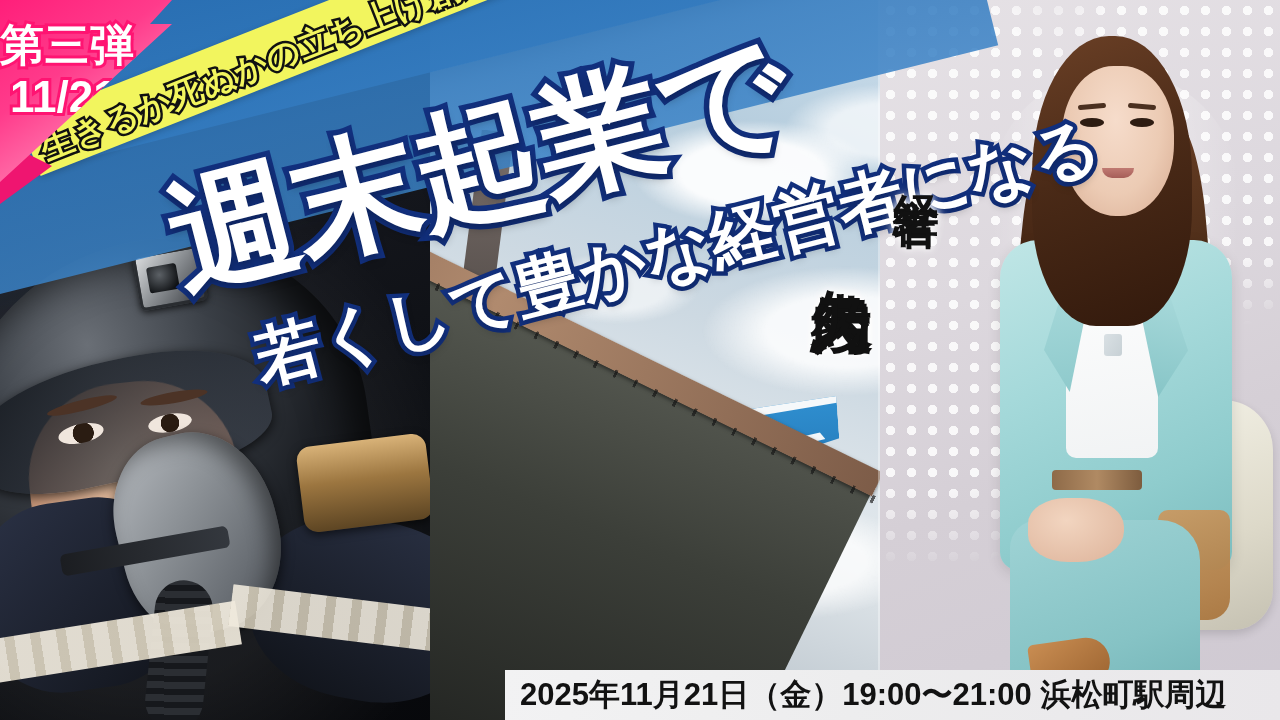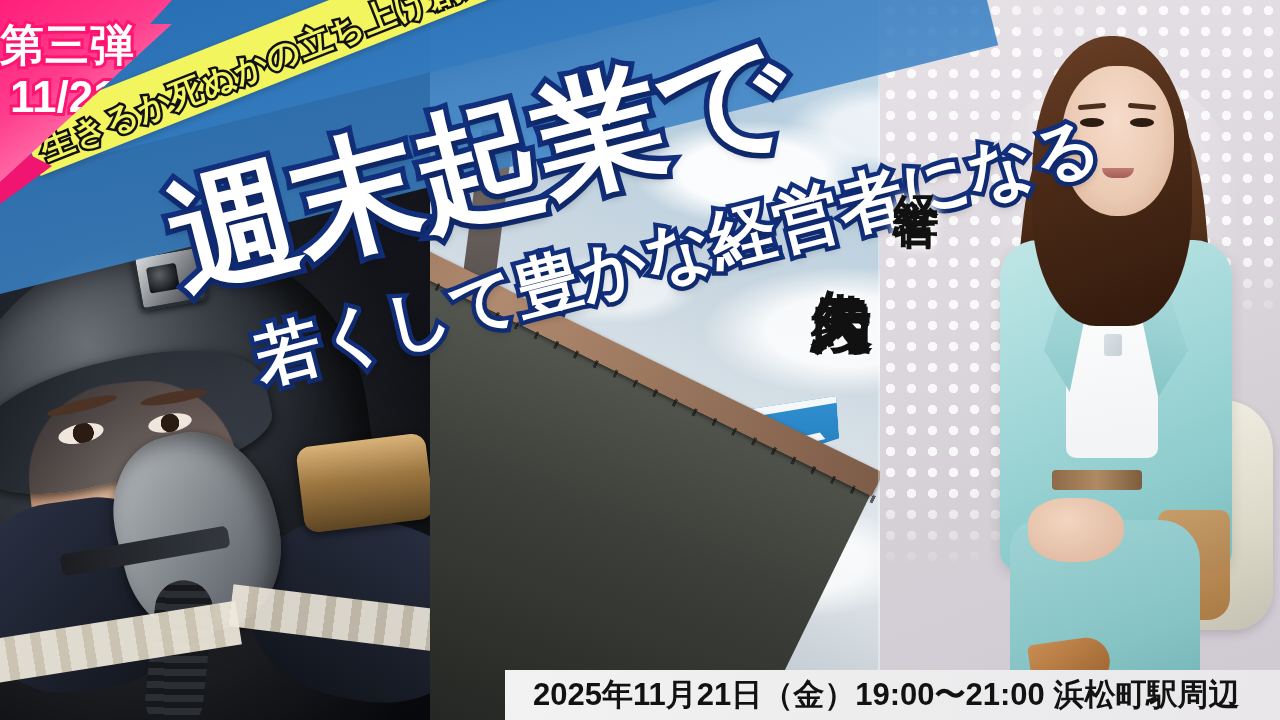--- a/index.html
+++ b/index.html
@@ -244,21 +244,21 @@
   }
 
   
   #info-bar{
     position:absolute;left:505px;top:670px;width:775px;height:50px;
     background:linear-gradient(100deg,#f2f2f3 0%,#ededee 45%,#e9e7ea 100%);
     display:flex;align-items:center;justify-content:flex-start;
   }
   #info-text{
     font-size:31px;font-weight:700;color:#121212;white-space:nowrap;
-    padding-left:28px;letter-spacing:0px;
+    padding-left:15px;letter-spacing:0px;
   }
 
   
   .seam{position:absolute;top:0;width:3px;height:720px;background:rgba(255,255,255,.35);}
 </style>
 </head>
 <body>
 
 <div id="stage">
 

